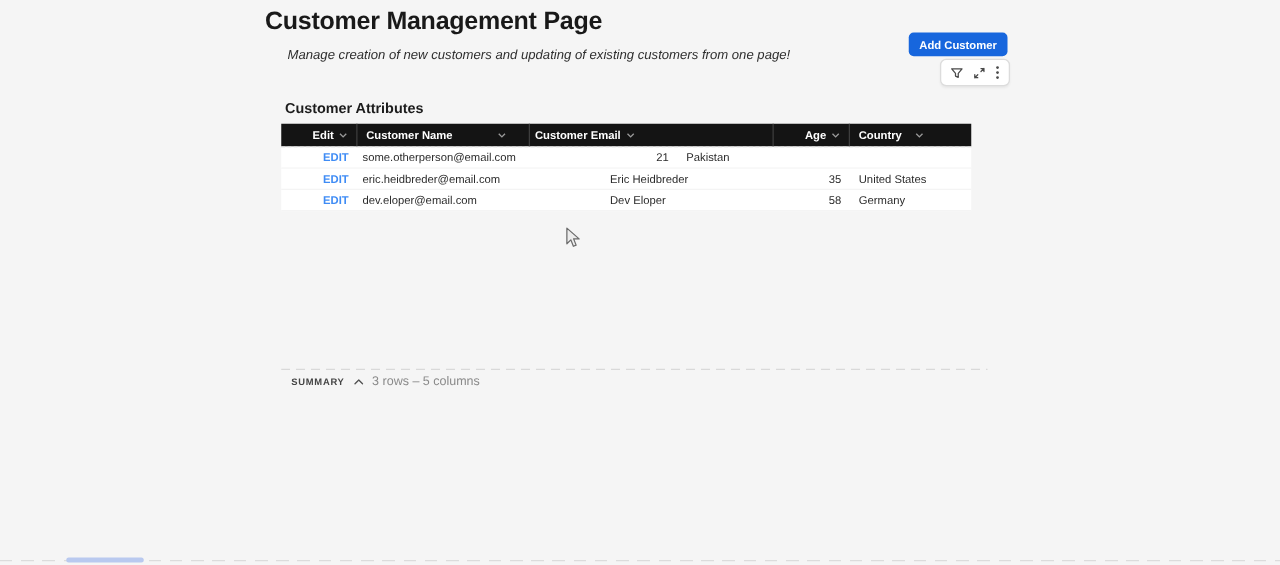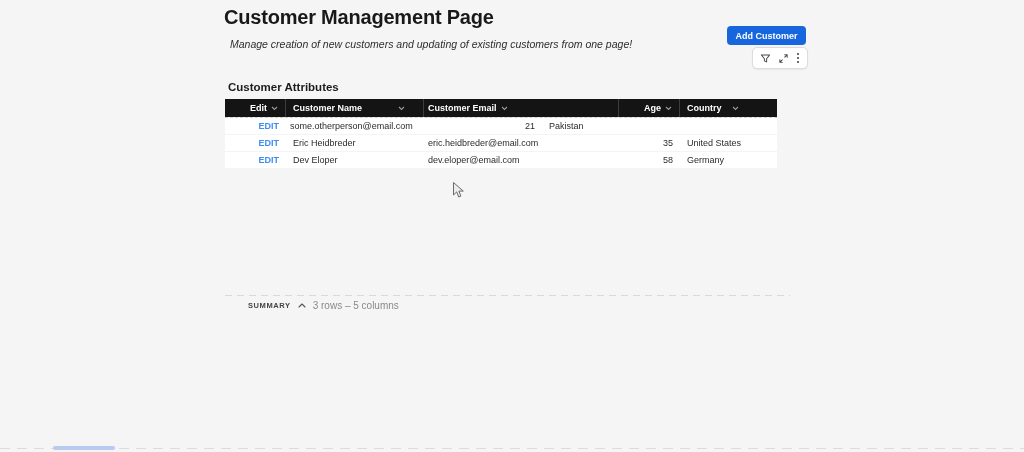--- a/index.html
+++ b/index.html
@@ -10,21 +10,21 @@
     --thumb:#b9c9ef;
   }
   *{box-sizing:border-box;}
   html,body{margin:0;padding:0;}
   body{
     width:1024px;height:452px;position:relative;overflow:hidden;
     background:var(--page-bg);
     font-family:"Liberation Sans", sans-serif;
   }
   .page-title{
-    position:absolute;left:224px;top:6px;margin:0;
+    position:absolute;left:212px;top:6px;margin:0;
     font-size:20px;font-weight:700;color:#191919;letter-spacing:-0.2px;
   }
   .page-subtitle{
     position:absolute;left:230px;top:38px;margin:0;
     font-size:10.5px;font-style:italic;font-weight:500;color:#2e2e2e;
   }
   .add-btn{
     position:absolute;left:727px;top:26px;width:79px;height:19px;
     background:var(--accent);color:#fff;border:none;border-radius:4px;
     font-family:inherit;font-size:9px;font-weight:700;cursor:pointer;
@@ -60,21 +60,21 @@
   .col-2{width:195px;padding-left:4px;}
   .col-3{width:61px;}
   .col-4{width:97px;}
   .right{justify-content:flex-end;text-align:right;}
   .edit-link{color:var(--edit-link);font-weight:700;text-decoration:none;cursor:pointer;}
   .summary-divider{
     position:absolute;left:225px;top:295px;width:565px;height:1px;
     background:repeating-linear-gradient(90deg,#d9d9d9 0 7px,transparent 7px 12px);
   }
   .summary-bar{
-    position:absolute;left:248px;top:300px;
+    position:absolute;left:233px;top:300px;
     display:flex;align-items:center;gap:7px;
   }
   .summary-label{font-size:7.5px;font-weight:600;letter-spacing:.6px;color:#454545;}
   .summary-text{font-size:10px;color:#8a8a8a;}
   .summary-chevron{display:flex;align-items:center;cursor:pointer;}
   .cursor-pointer{position:absolute;left:452px;top:181px;pointer-events:none;}
   .hscroll-track{
     position:absolute;left:0;top:448px;width:1024px;height:1px;
     background:repeating-linear-gradient(90deg,#dcdcdc 0 10px,transparent 10px 17px);
     cursor:pointer;
@@ -163,31 +163,31 @@
           <a class="edit-link">EDIT</a>
         </div>
         <div class="cell col-2">some.otherperson@email.com</div>
         <div class="cell col-3 right">21</div>
         <div class="cell col-4">Pakistan</div>
       </div>
       <div class="grid-row">
         <div class="cell col-0 right">
           <a class="edit-link">EDIT</a>
         </div>
+        <div class="cell col-2">eric.heidbreder@email.com</div>
         <div class="cell col-1">Eric Heidbreder</div>
-        <div class="cell col-2">eric.heidbreder@email.com</div>
         <div class="cell col-3 right">35</div>
         <div class="cell col-4">United States</div>
       </div>
       <div class="grid-row">
         <div class="cell col-0 right">
           <a class="edit-link">EDIT</a>
         </div>
+        <div class="cell col-2">dev.eloper@email.com</div>
         <div class="cell col-1">Dev Eloper</div>
-        <div class="cell col-2">dev.eloper@email.com</div>
         <div class="cell col-3 right">58</div>
         <div class="cell col-4">Germany</div>
       </div>
     </div>
 </div>
 
 <div class="summary-divider"></div>
 <div class="summary-bar">
   <span class="summary-label">SUMMARY</span>
   <span class="summary-chevron">

